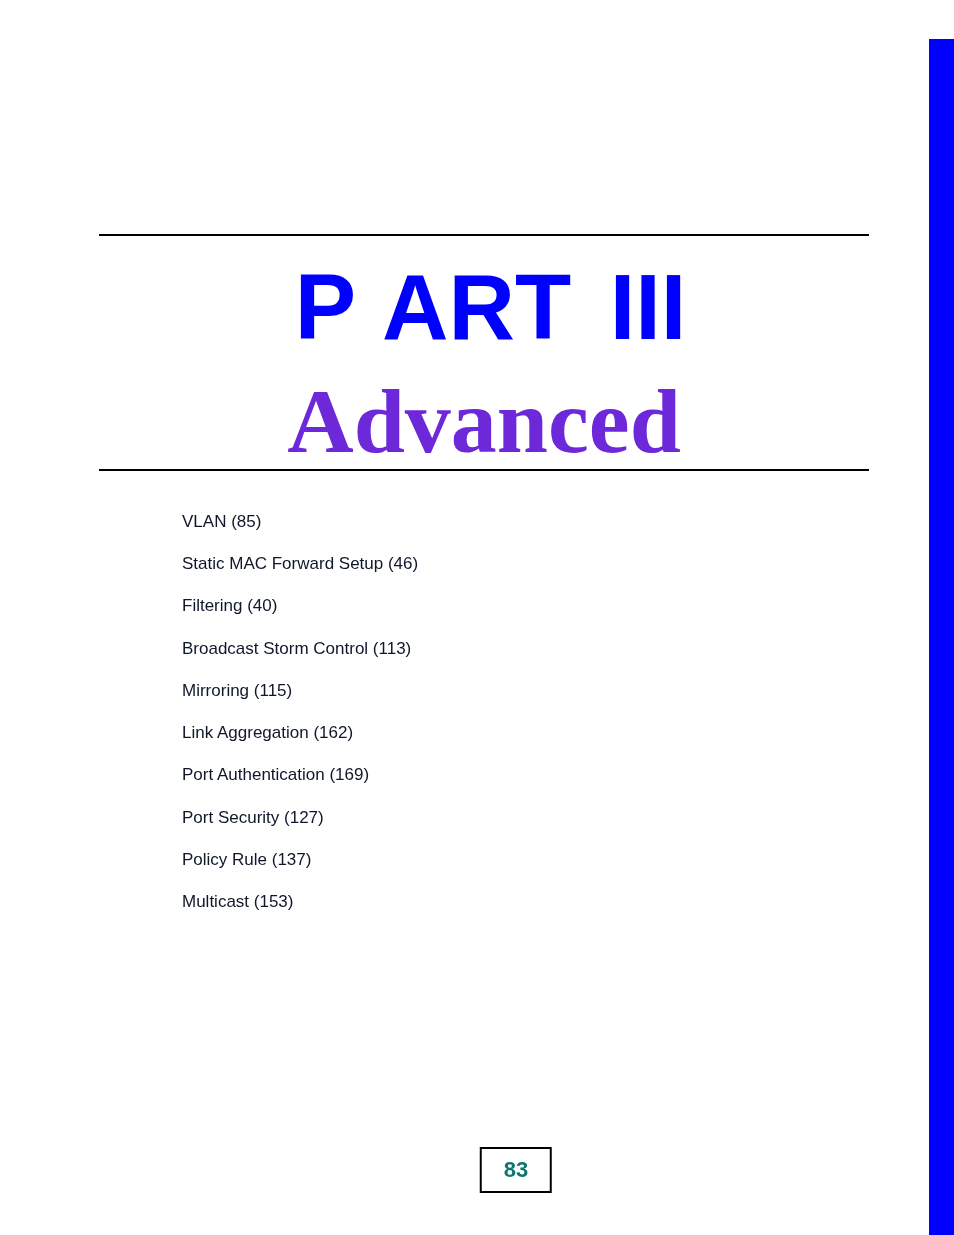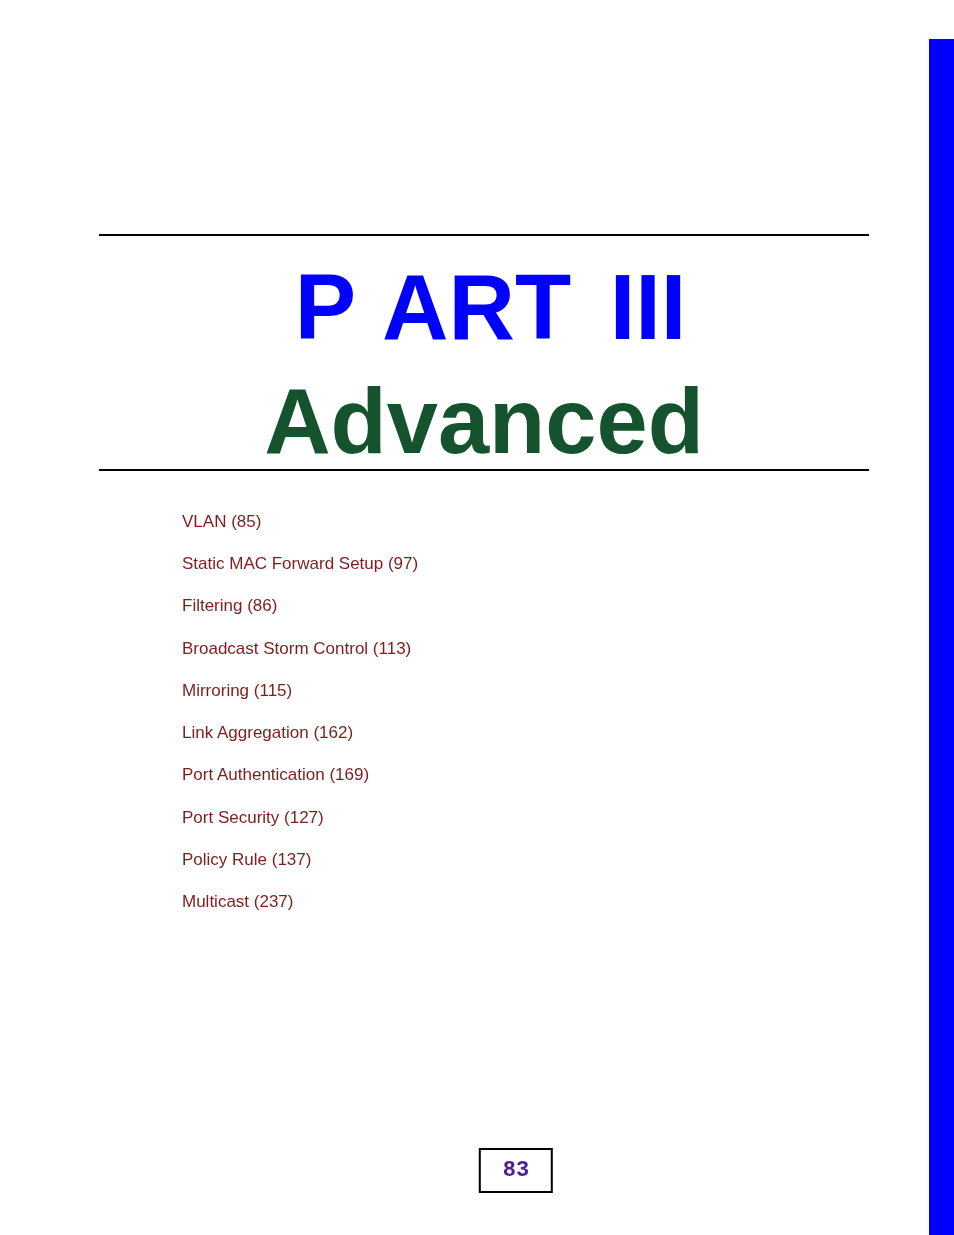--- a/index.html
+++ b/index.html
@@ -60,74 +60,74 @@
       font-family: Arial, sans-serif;
     }
 
     .part-title .part-p {
       font-variant: small-caps;
     }
 
     .advanced-title {
       font-size: 92px;
       font-weight: bold;
-      color: #14532d;
+      color: #6d28d9;
       line-height: 1.1;
-      font-family: Liberation Sans, sans-serif;
+      font-family: Liberation Serif, serif;
     }
 
     .toc-section {
       position: absolute;
       top: 455px;
       left: 130px;
     }
 
     .toc-item {
-      color: #7f1d1d;
+      color: #0f172a;
       font-size: 17px;
       line-height: 1.72;
       font-family: Arial, sans-serif;
       cursor: pointer;
     }
 
     .page-number-box {
       position: absolute;
       bottom: 55px;
       left: 50%;
       transform: translateX(-50%);
       border: 2px solid #000000;
       padding: 8px 22px;
       font-size: 22px;
       font-weight: bold;
-      color: #4c1d95;
-      font-family: Liberation Mono, monospace;
+      color: #0f766e;
+      font-family: Liberation Sans, sans-serif;
     }
   </style>
 </head>
 <body>
 
 <div class="blue-sidebar"></div>
 
 <div class="top-rule"></div>
 
 <div class="title-section">
   <div class="part-title">
     <span class="part-p">P</span><span style="text-transform: uppercase; font-variant: normal;">ART</span> III
   </div>
   <div class="advanced-title">Advanced</div>
 </div>
 
 <div class="bottom-rule"></div>
 
 <div class="toc-section" id="toc-container">
 <div class="toc-item">VLAN  (85)</div>
-    <div class="toc-item">Static MAC Forward Setup  (97)</div>
-    <div class="toc-item">Filtering  (86)</div>
+    <div class="toc-item">Static MAC Forward Setup  (46)</div>
+    <div class="toc-item">Filtering  (40)</div>
     <div class="toc-item">Broadcast Storm Control  (113)</div>
     <div class="toc-item">Mirroring  (115)</div>
     <div class="toc-item">Link Aggregation  (162)</div>
     <div class="toc-item">Port Authentication  (169)</div>
     <div class="toc-item">Port Security  (127)</div>
     <div class="toc-item">Policy Rule  (137)</div>
-    <div class="toc-item">Multicast  (237)</div>
+    <div class="toc-item">Multicast  (153)</div>
   </div>
 
 <div class="page-number-box">83</div>
 
 </body></html>

